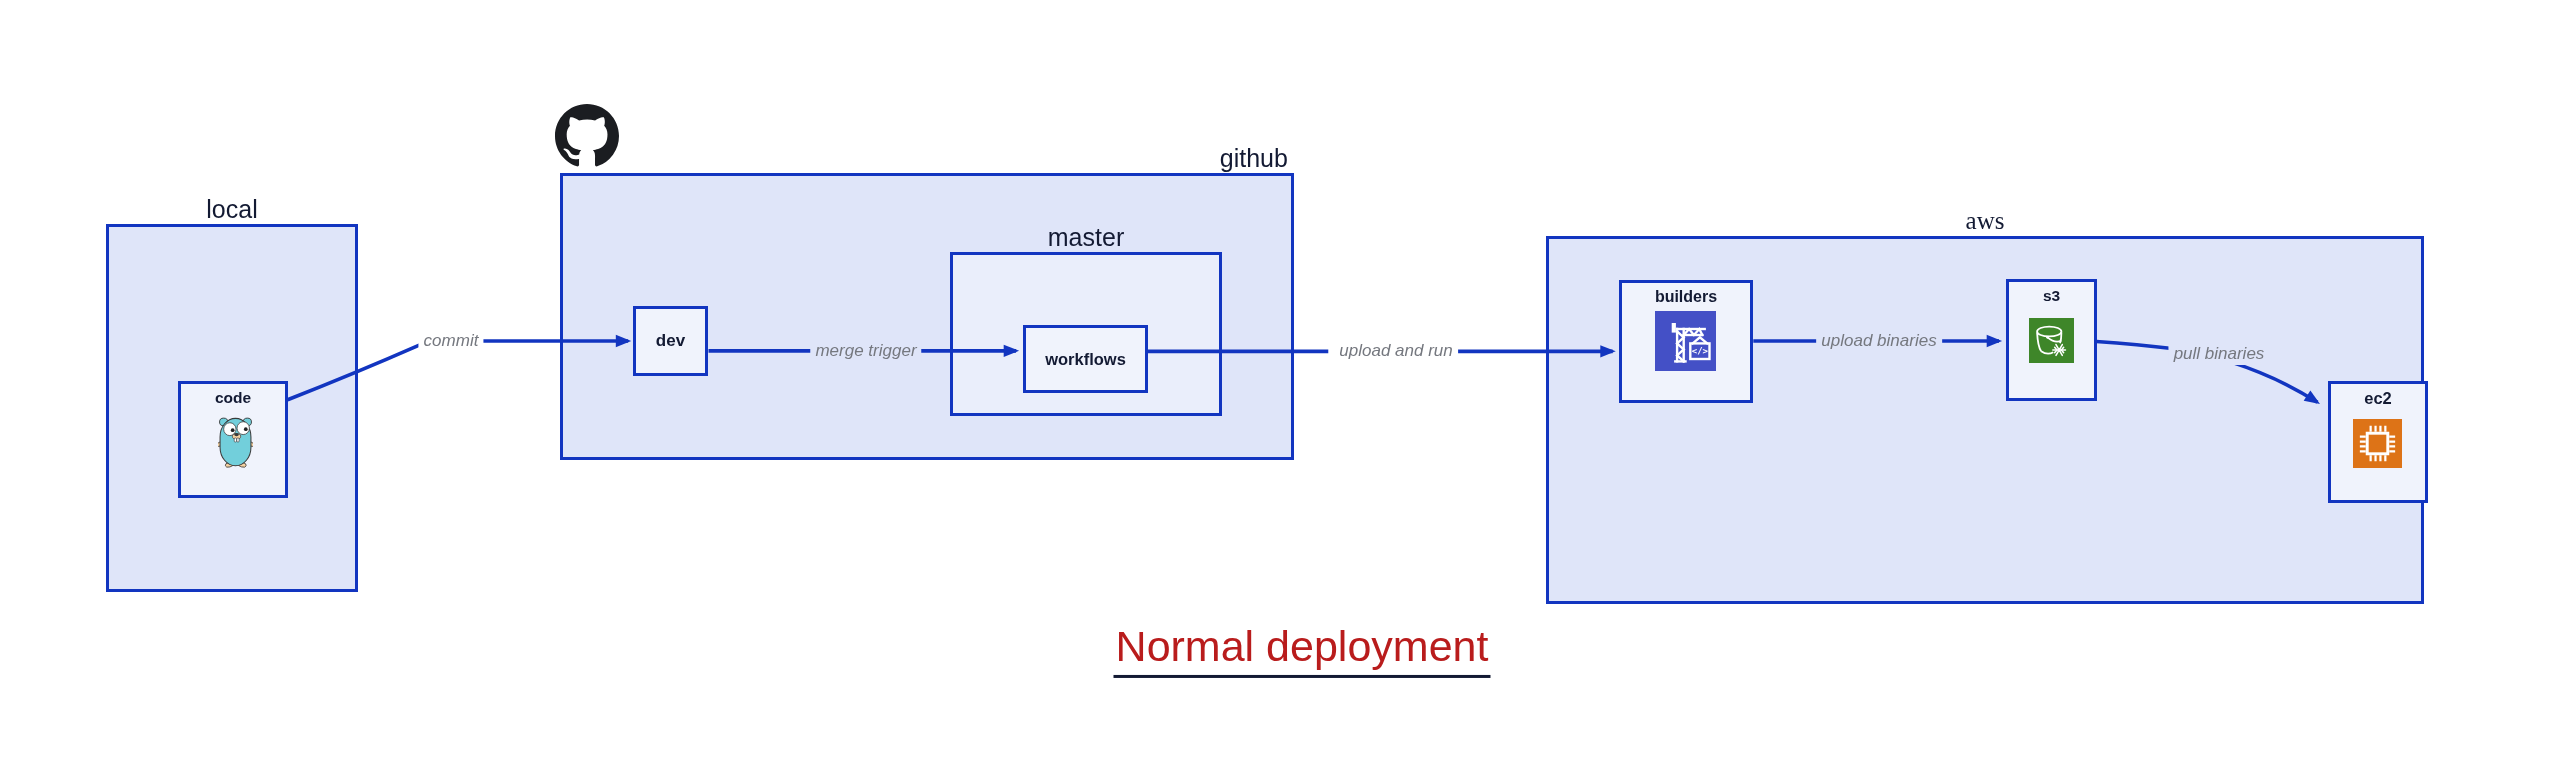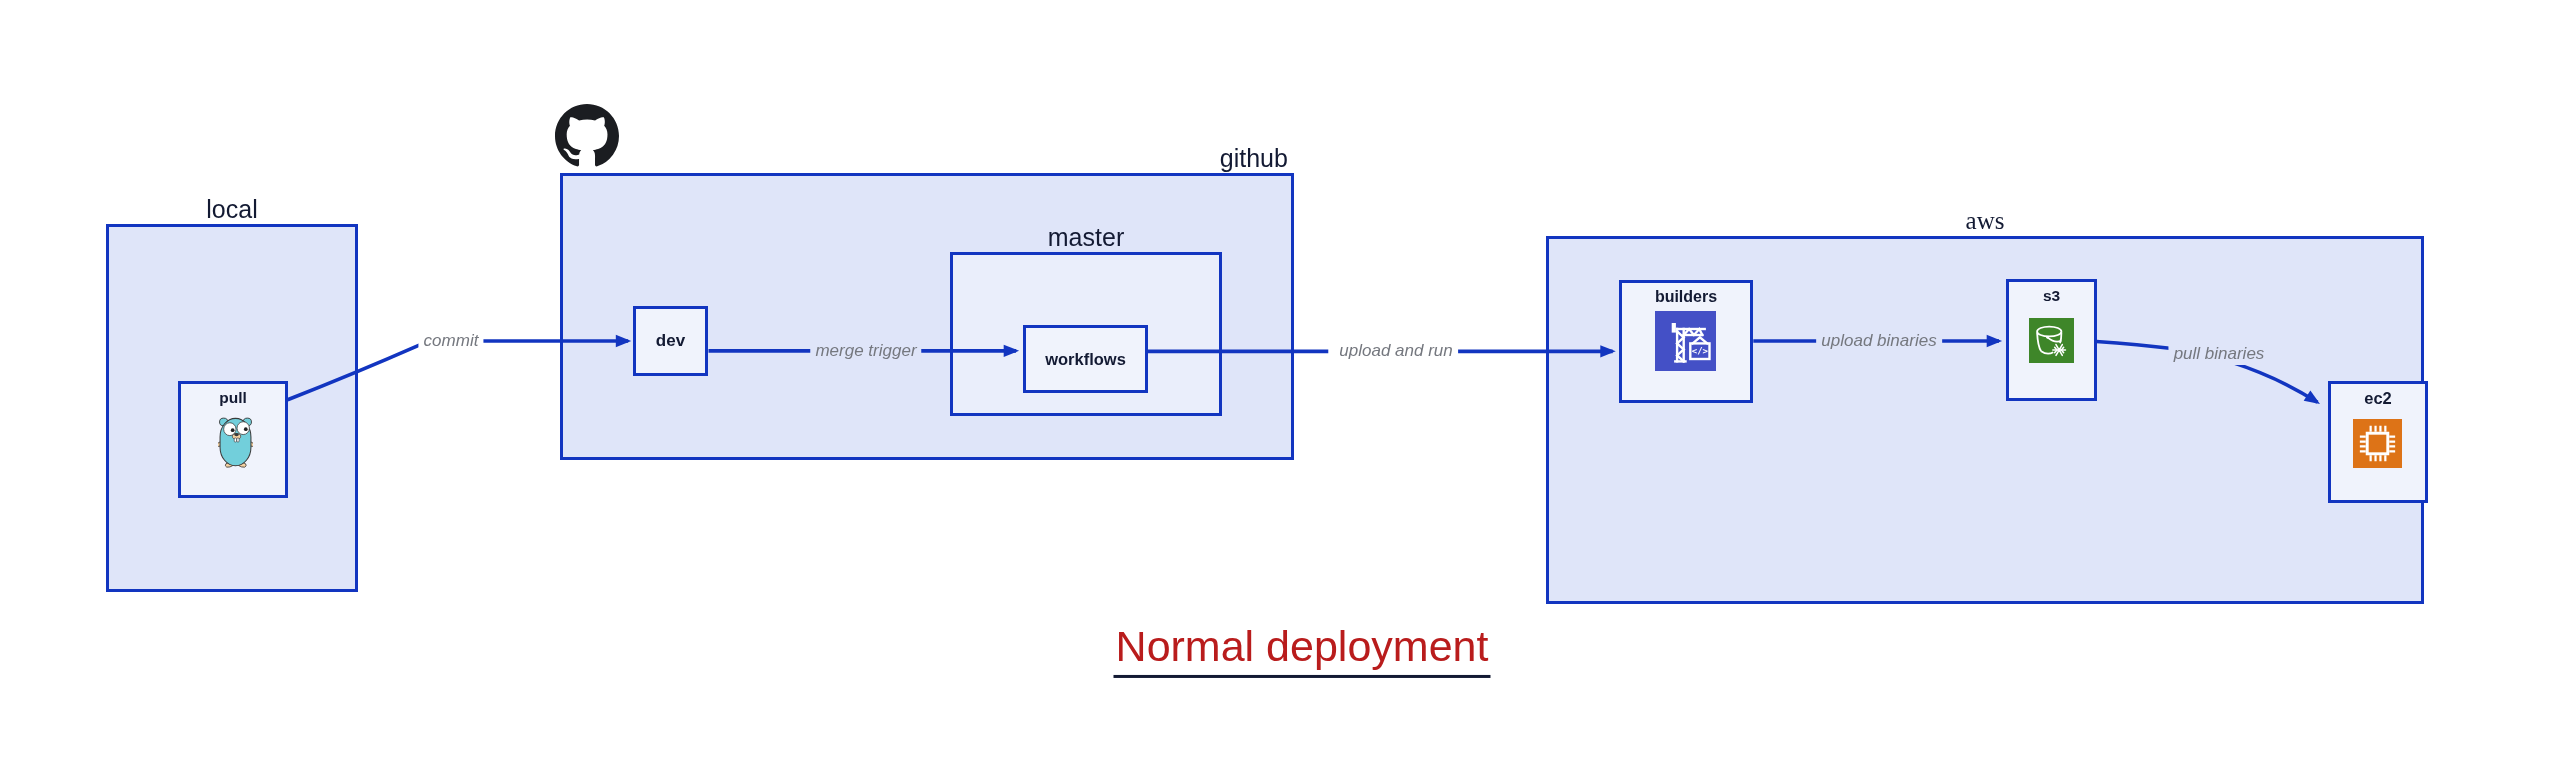--- a/index.html
+++ b/index.html
@@ -64,21 +64,21 @@
 
 <div class="group" style="left:1546px;top:236px;width:878px;height:368px;font-family:Liberation Serif, serif;">
   <div class="group-label glabel-center">aws</div>
 </div>
 
 <svg id="github-logo" viewBox="0 0 16 16" aria-hidden="true">
   <path fill="#1b1d21" d="M8 0C3.58 0 0 3.58 0 8c0 3.54 2.29 6.53 5.47 7.59.4.07.55-.17.55-.38 0-.19-.01-.82-.01-1.49-2.01.37-2.53-.49-2.69-.94-.09-.23-.48-.94-.82-1.13-.28-.15-.68-.52-.01-.53.63-.01 1.08.58 1.23.82.72 1.21 1.87.87 2.33.66.07-.52.28-.87.51-1.07-1.78-.2-3.64-.89-3.64-3.95 0-.87.31-1.59.82-2.15-.08-.2-.36-1.02.08-2.12 0 0 .67-.21 2.2.82.64-.18 1.32-.27 2-.27s1.36.09 2 .27c1.53-1.04 2.2-.82 2.2-.82.44 1.1.16 1.92.08 2.12.51.56.82 1.27.82 2.15 0 3.07-1.87 3.75-3.65 3.95.29.25.54.73.54 1.48 0 1.07-.01 1.93-.01 2.2 0 .21.15.46.55.38A8.012 8.012 0 0 0 16 8c0-4.42-3.58-8-8-8z"></path>
 </svg>
 
 <div class="node" style="left:178px;top:381px;width:110px;height:117px;z-index:3;">
-  <div class="node-label fs30">pull</div>
+  <div class="node-label fs30">code</div>
   <div class="icon-tile" style="left:37px;top:29px;width:35px;height:55px;">
     <svg viewBox="0 0 68 106" aria-hidden="true">
       <ellipse cx="11" cy="17" rx="8" ry="7.5" fill="#72cfdb" stroke="#3a3a3a" stroke-width="1.8"></ellipse>
       <ellipse cx="57" cy="17" rx="8" ry="7.5" fill="#72cfdb" stroke="#3a3a3a" stroke-width="1.8"></ellipse>
       <ellipse cx="4" cy="60" rx="6" ry="3.8" fill="#f6d2a2" stroke="#3a3a3a" stroke-width="1.5" transform="rotate(-25 4 60)"></ellipse>
       <ellipse cx="64" cy="60" rx="6" ry="3.8" fill="#f6d2a2" stroke="#3a3a3a" stroke-width="1.5" transform="rotate(25 64 60)"></ellipse>
       <ellipse cx="22" cy="100" rx="8" ry="4.5" fill="#f6d2a2" stroke="#3a3a3a" stroke-width="1.5" transform="rotate(-15 22 100)"></ellipse>
       <ellipse cx="47" cy="100" rx="8" ry="4.5" fill="#f6d2a2" stroke="#3a3a3a" stroke-width="1.5" transform="rotate(15 47 100)"></ellipse>
       <rect x="4" y="10" width="60" height="92" rx="30" ry="36" fill="#72cfdb" stroke="#3a3a3a" stroke-width="2"></rect>
       <ellipse cx="23" cy="31" rx="12" ry="12.5" fill="#ffffff" stroke="#3a3a3a" stroke-width="1.5"></ellipse>

